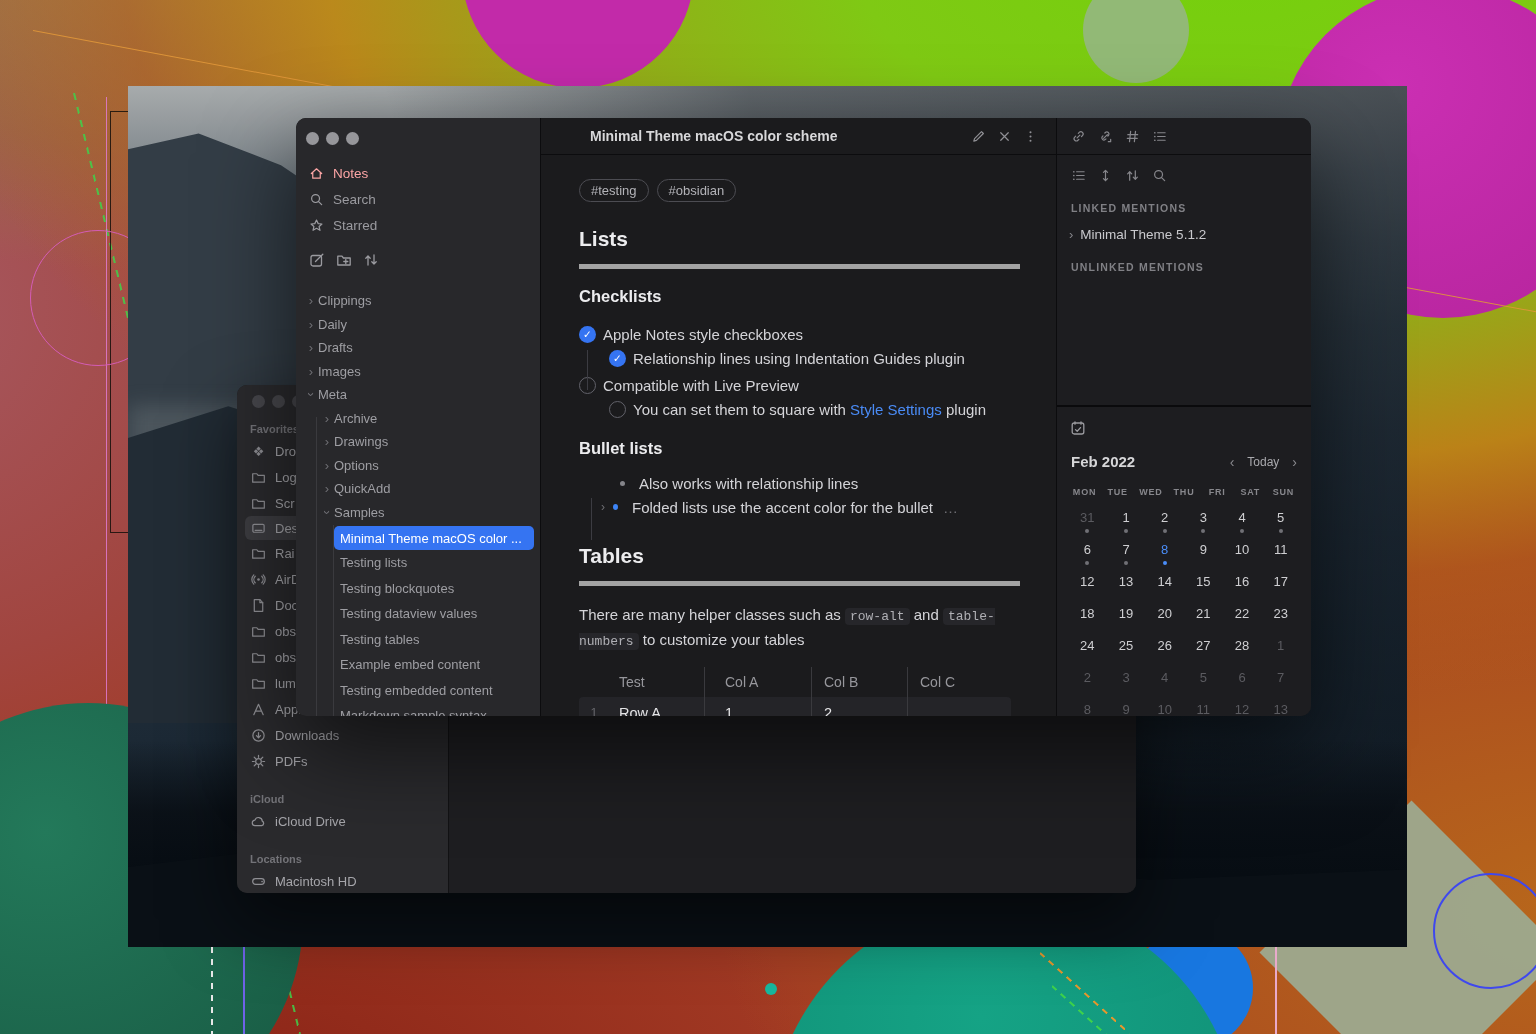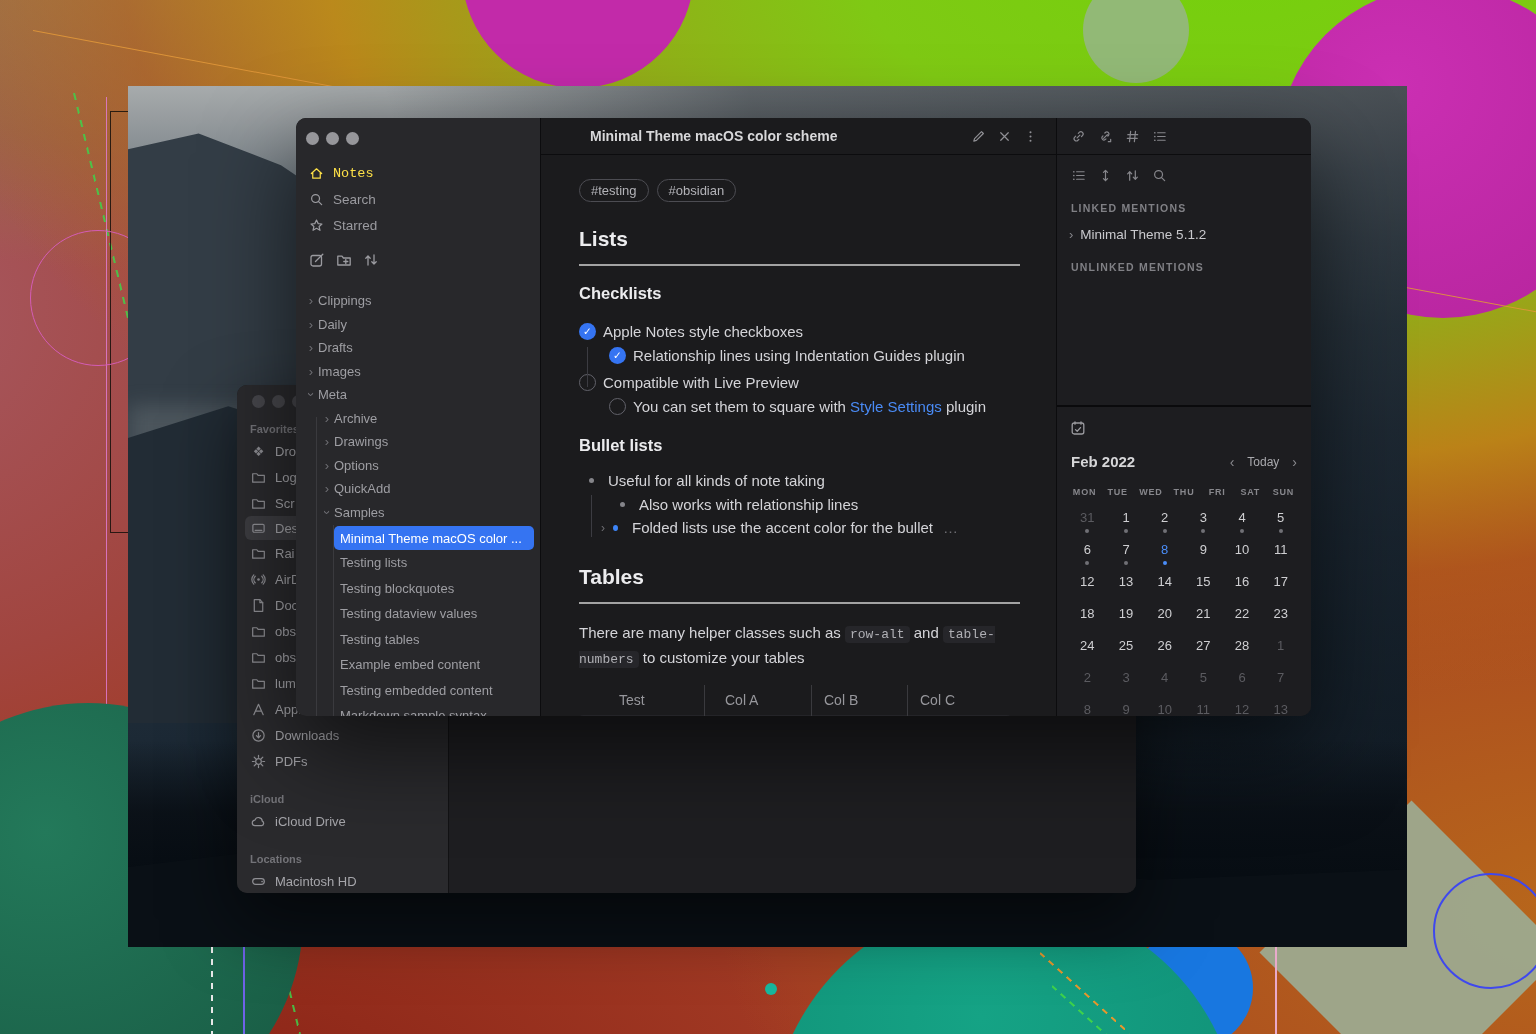--- a/index.html
+++ b/index.html
@@ -45,40 +45,40 @@
   .f-row{display:flex;align-items:center;height:26px;padding-left:14px;color:#a6a6ab;font-size:13px;gap:9px;}
   .f-row .fic{color:#8f8f94;width:15px;height:15px;flex:0 0 15px;font-size:13px;line-height:15px;text-align:center;}
   .f-row.sel{background:#3c3c40;border-radius:6px;margin:0 8px;padding-left:6px;height:24px;}
   
   .obsidian{position:absolute;left:296px;top:118px;width:1015px;height:598px;border-radius:10px;
     background:#1b1b1d;box-shadow:0 34px 90px rgba(0,0,0,.6);overflow:hidden;}
   .o-side{position:absolute;left:0;top:0;bottom:0;width:244px;background:#28282b;border-right:1px solid #0c0c0e;}
   .obsidian .tl{background:#96969a;}
   .o-nav{margin-top:15px;}
   .o-nav-row{display:flex;align-items:center;height:26px;padding-left:13px;gap:9px;color:#9b9ba0;font-size:13.5px;}
-  .o-nav-row.active{color:#fde047;font-family:Liberation Mono, monospace;}
+  .o-nav-row.active{color:#fca5a5;}
   .o-tools{display:flex;gap:11px;padding:14px 0 0 13px;color:#9b9ba0;}
   .o-tree{margin-top:21px;position:relative;}
   .trow{display:flex;align-items:center;height:23.5px;font-size:13px;color:#9e9ea3;}
   .trow .chev{width:14px;color:#6e6e73;font-size:13px;text-align:center;flex:0 0 14px;}
   .trow .chev.down{transform:rotate(90deg);}
   .trow.lvl0{padding-left:8px;}
   .trow.lvl1{padding-left:24px;}
   .trow.file{padding-left:44px;height:25.5px;}
   .trow.sel{background:#3574f2;color:#fff;border-radius:5px;margin:2px 6px 0 38px;padding-left:6px;height:24px;}
   .guide{position:absolute;width:1px;background:#3a3a3e;}
   
   .o-main{position:absolute;left:245px;top:0;bottom:0;width:515px;background:#1b1b1d;}
   .o-header{height:36px;border-bottom:1px solid #0c0c0e;display:flex;align-items:center;}
   .o-title{font-size:14px;font-weight:600;color:#d8d8da;margin-left:49px;}
   .o-hicons{margin-left:auto;margin-right:18px;display:flex;gap:11px;color:#8f8f94;}
   .note{padding:0 36px 0 38px;color:#d4d4d8;font-size:15px;}
   .tagrow{display:flex;gap:8px;margin-top:24px;}
   .pill{border:1px solid #4c4c52;border-radius:12px;padding:3px 11px;font-size:13px;color:#b3b3b8;}
-  h2.nh{font-size:21px;font-weight:bold;color:#ececee;margin:25px 0 0 0;padding-bottom:13px;border-bottom:2px solid #a3a3a3;}
+  h2.nh{font-size:21px;font-weight:bold;color:#ececee;margin:25px 0 0 0;padding-bottom:13px;border-bottom:5px solid #a3a3a3;}
   h3.nh{font-size:16.5px;font-weight:bold;color:#ececee;margin:18px 0 0 0;}
   .chk-list{margin-top:16px;position:relative;}
   .crow{display:flex;align-items:center;min-height:24px;gap:0;}
   .crow .sp{width:24px;flex:0 0 24px;display:flex;align-items:center;}
   .crow.ind{padding-left:30px;}
   .chk{width:17px;height:17px;border-radius:50%;box-sizing:border-box;}
   .chk.on{background:#3574f2;color:#fff;font-size:10.5px;display:flex;align-items:center;justify-content:center;}
   .chk.off{border:1.5px solid #62626a;}
   .vguide{position:absolute;left:8px;width:1px;background:#3c3c42;}
   .blue-link{color:#4a8bf5;}
@@ -538,24 +538,20 @@
           <div class="crow ind">
               <span class="sp">
                 <span class="chk off"></span>
               </span>
               <span><span>You can set them to square with </span><span class="blue-link">Style Settings</span><span> plugin</span></span>
             </div>
         </div>
         <h3 class="nh">Bullet lists</h3>
         <div class="bul-list">
           <div class="vguide" style="left:12px;top:26px;height:42px;"></div>
-          <div class="brow">
-              <span class="bdot"></span>
-              <span>Useful for all kinds of note taking</span>
-            </div>
           <div class="brow ind">
               <span class="bdot"></span>
               <span>Also works with relationship lines</span>
             </div>
           <div class="brow folded">
               <span class="fold-chev">›</span>
               <span class="bdot"></span>
               <span>Folded lists use the accent color for the bullet</span>
               <span class="ellip">…</span>
             </div>

